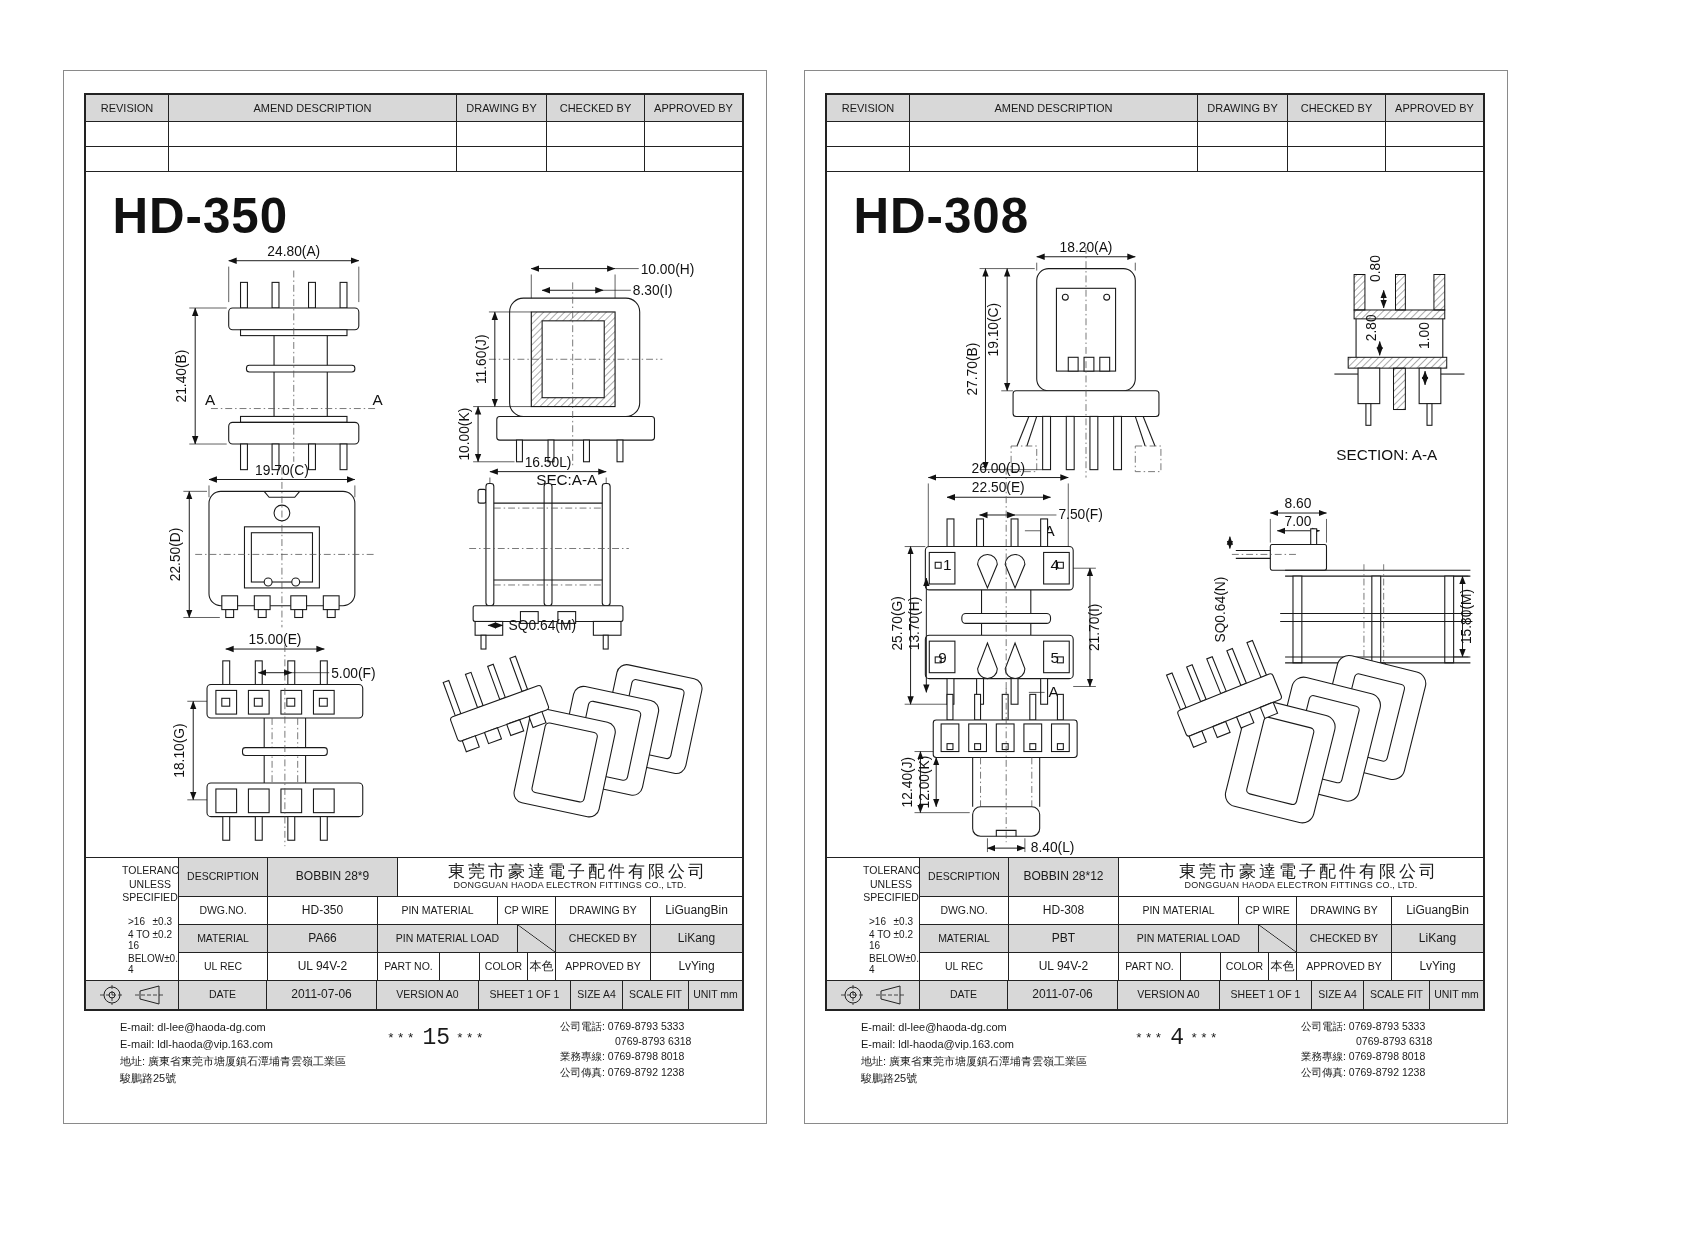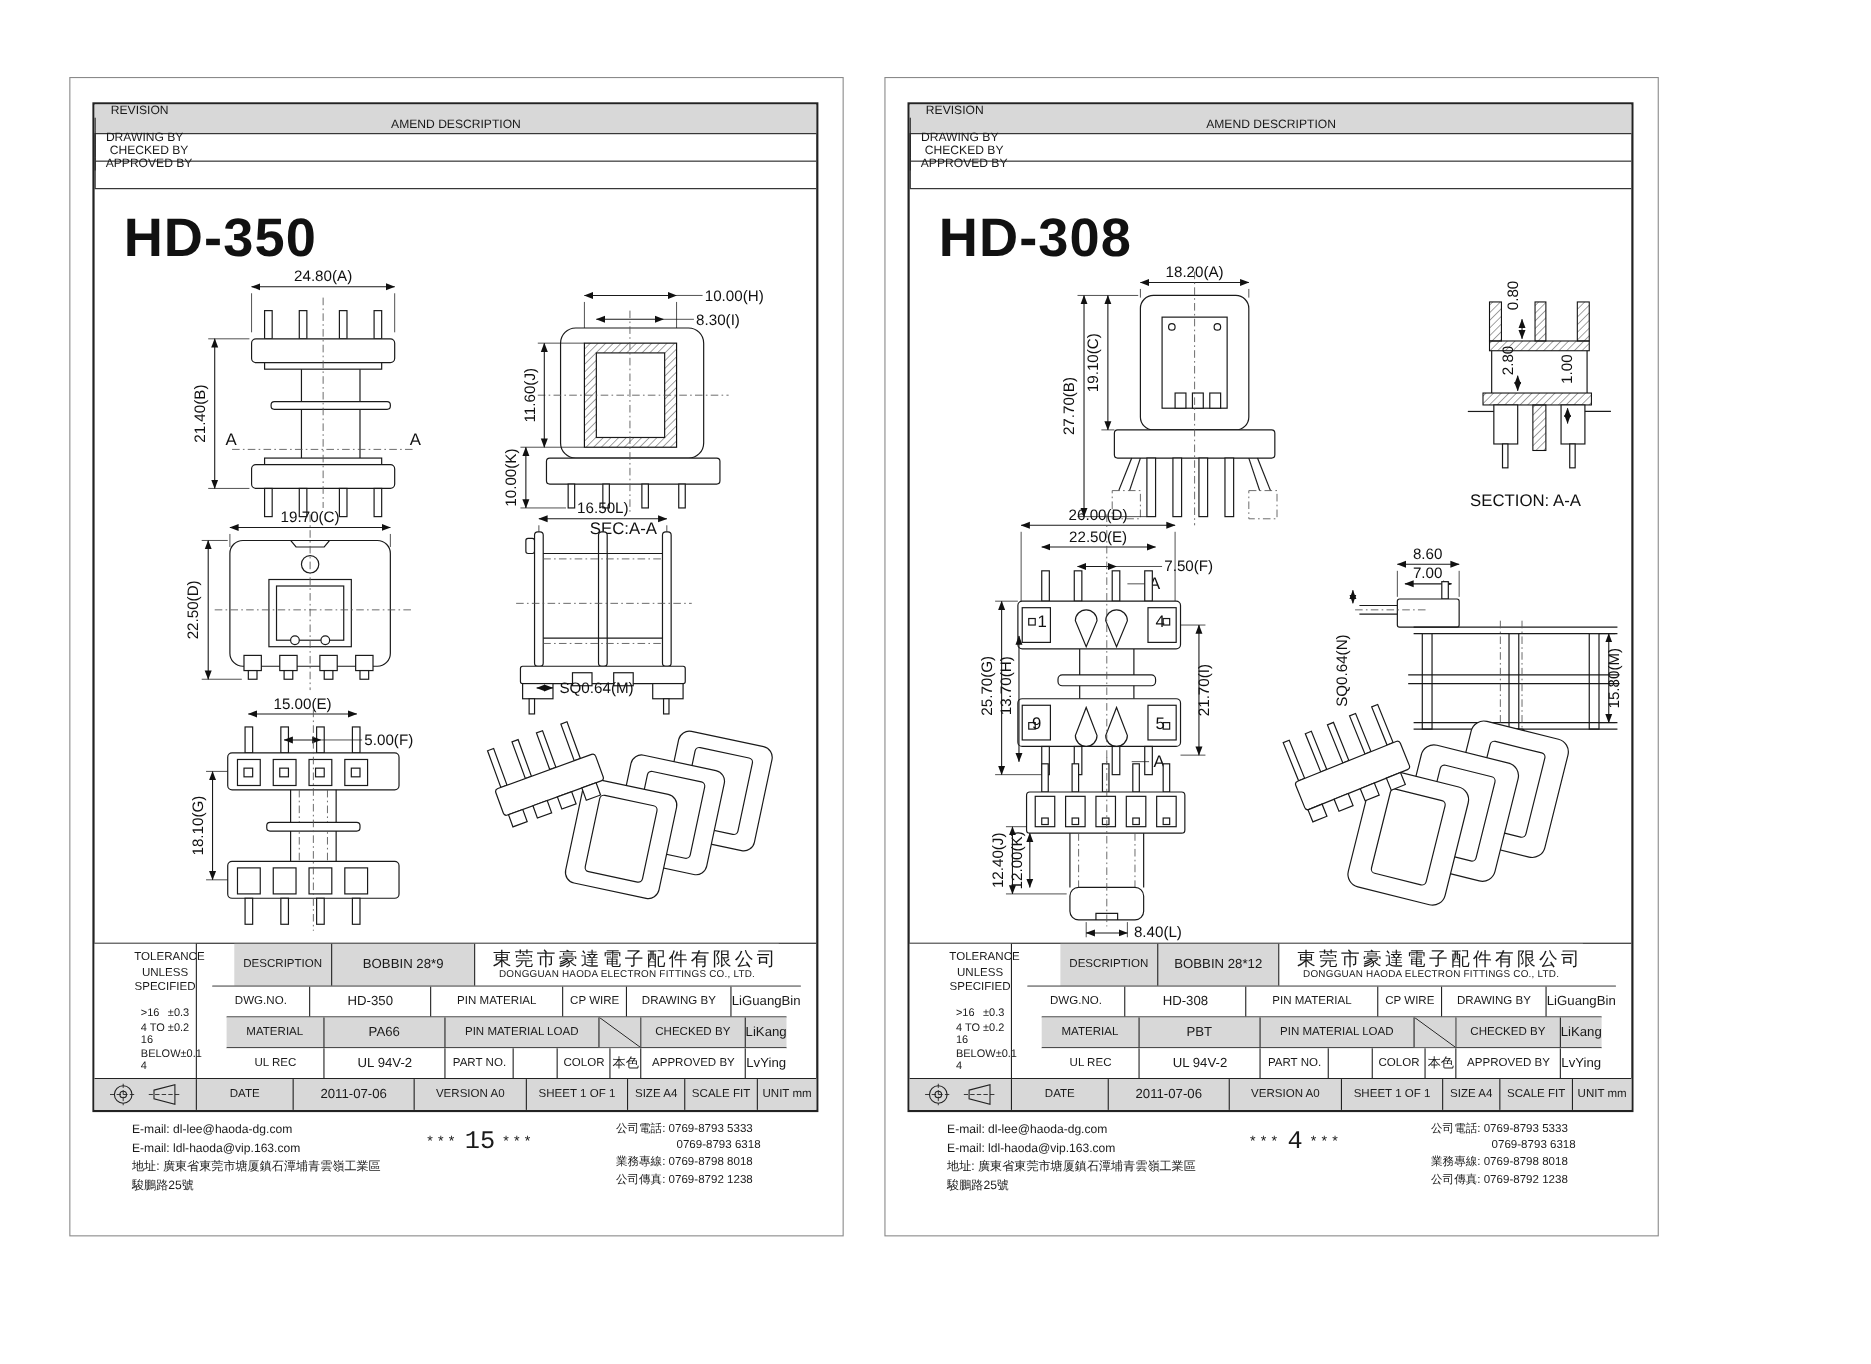--- a/index.html
+++ b/index.html
@@ -3,21 +3,21 @@
 <meta charset="utf-8">
 <style>
   html,body{margin:0;padding:0;}
   body{width:1701px;height:1240px;background:#ffffff;position:relative;
        font-family:"Liberation Sans",sans-serif;color:#1a1a1a;}
   .page{position:absolute;top:70px;width:702px;height:1052px;background:#fff;border:1px solid #8a8a8a;}
   #page-1{left:63px;} #page-2{left:804px;}
   .frame{position:absolute;left:20px;top:22px;width:656px;height:914px;border:2px solid #222;}
   
   .rev{position:absolute;top:0;left:0;right:0;border-bottom:1px solid #222;}
-  .rev-row{display:flex;height:24px;border-top:1px solid #222;flex-direction:column;}
+  .rev-row{display:flex;height:24px;border-top:1px solid #222;}
   .rev-row.head{height:26px;border-top:none;background:#d8d8d8;}
   .rev-cell{border-left:1px solid #222;display:flex;align-items:center;justify-content:center;
             font-size:11px;box-sizing:border-box;}
   .rev-cell:first-child{border-left:none;}
   .rc1{width:82px;} .rc2{flex:1;} .rc3{width:90px;} .rc4{width:98px;} .rc5{width:98px;}
   
   .draw{position:absolute;top:77px;bottom:152px;left:0;right:0;overflow:hidden;}
   .draw svg{width:100%;height:100%;display:block;}
   .pgtitle{font-size:50px;font-weight:600;letter-spacing:1px;fill:#111;}
   .ln{stroke:#1a1a1a;stroke-width:1.1;fill:none;}
@@ -26,21 +26,21 @@
   .cl{stroke:#555;stroke-width:0.8;fill:none;stroke-dasharray:7 3 1.5 3;}
   .dim{stroke:#1a1a1a;stroke-width:1;fill:none;}
   .p1 .dim{marker-start:url(#mL);marker-end:url(#mL);}
   .p2 .dim{marker-start:url(#mR);marker-end:url(#mR);}
   .dt{font-size:14px;fill:#111;}
   .dt15{font-size:15.5px;fill:#111;}
   
   .spec{position:absolute;bottom:0;left:0;right:0;border-top:1px solid #222;}
   .spec-top{display:flex;}
   .tol-cell{width:92px;box-sizing:border-box;padding-top:6px;background:#fff;padding-left:36px;}
-  .spec-rows{flex:1;display:flex;flex-direction:column;border-left:1px solid #222;align-items:center;}
+  .spec-rows{flex:1;display:flex;flex-direction:column;border-left:1px solid #222;}
   .srow{display:flex;border-top:1px solid #222;height:27px;}
   .srow:first-child{border-top:none;height:38px;}
   .srow5{display:flex;border-top:1px solid #222;height:28px;}
   .sc{border-left:1px solid #222;box-sizing:border-box;display:flex;flex-direction:column;
       align-items:center;justify-content:center;font-size:11px;text-align:center;line-height:1.1;}
   .srow .sc:first-child, .srow5 .sc:first-child{border-left:none;}
   .g{background:#d8d8d8;}
   .w{background:#fff;}
   .lab{font-size:10.5px;}
   .val{font-size:12px;}

